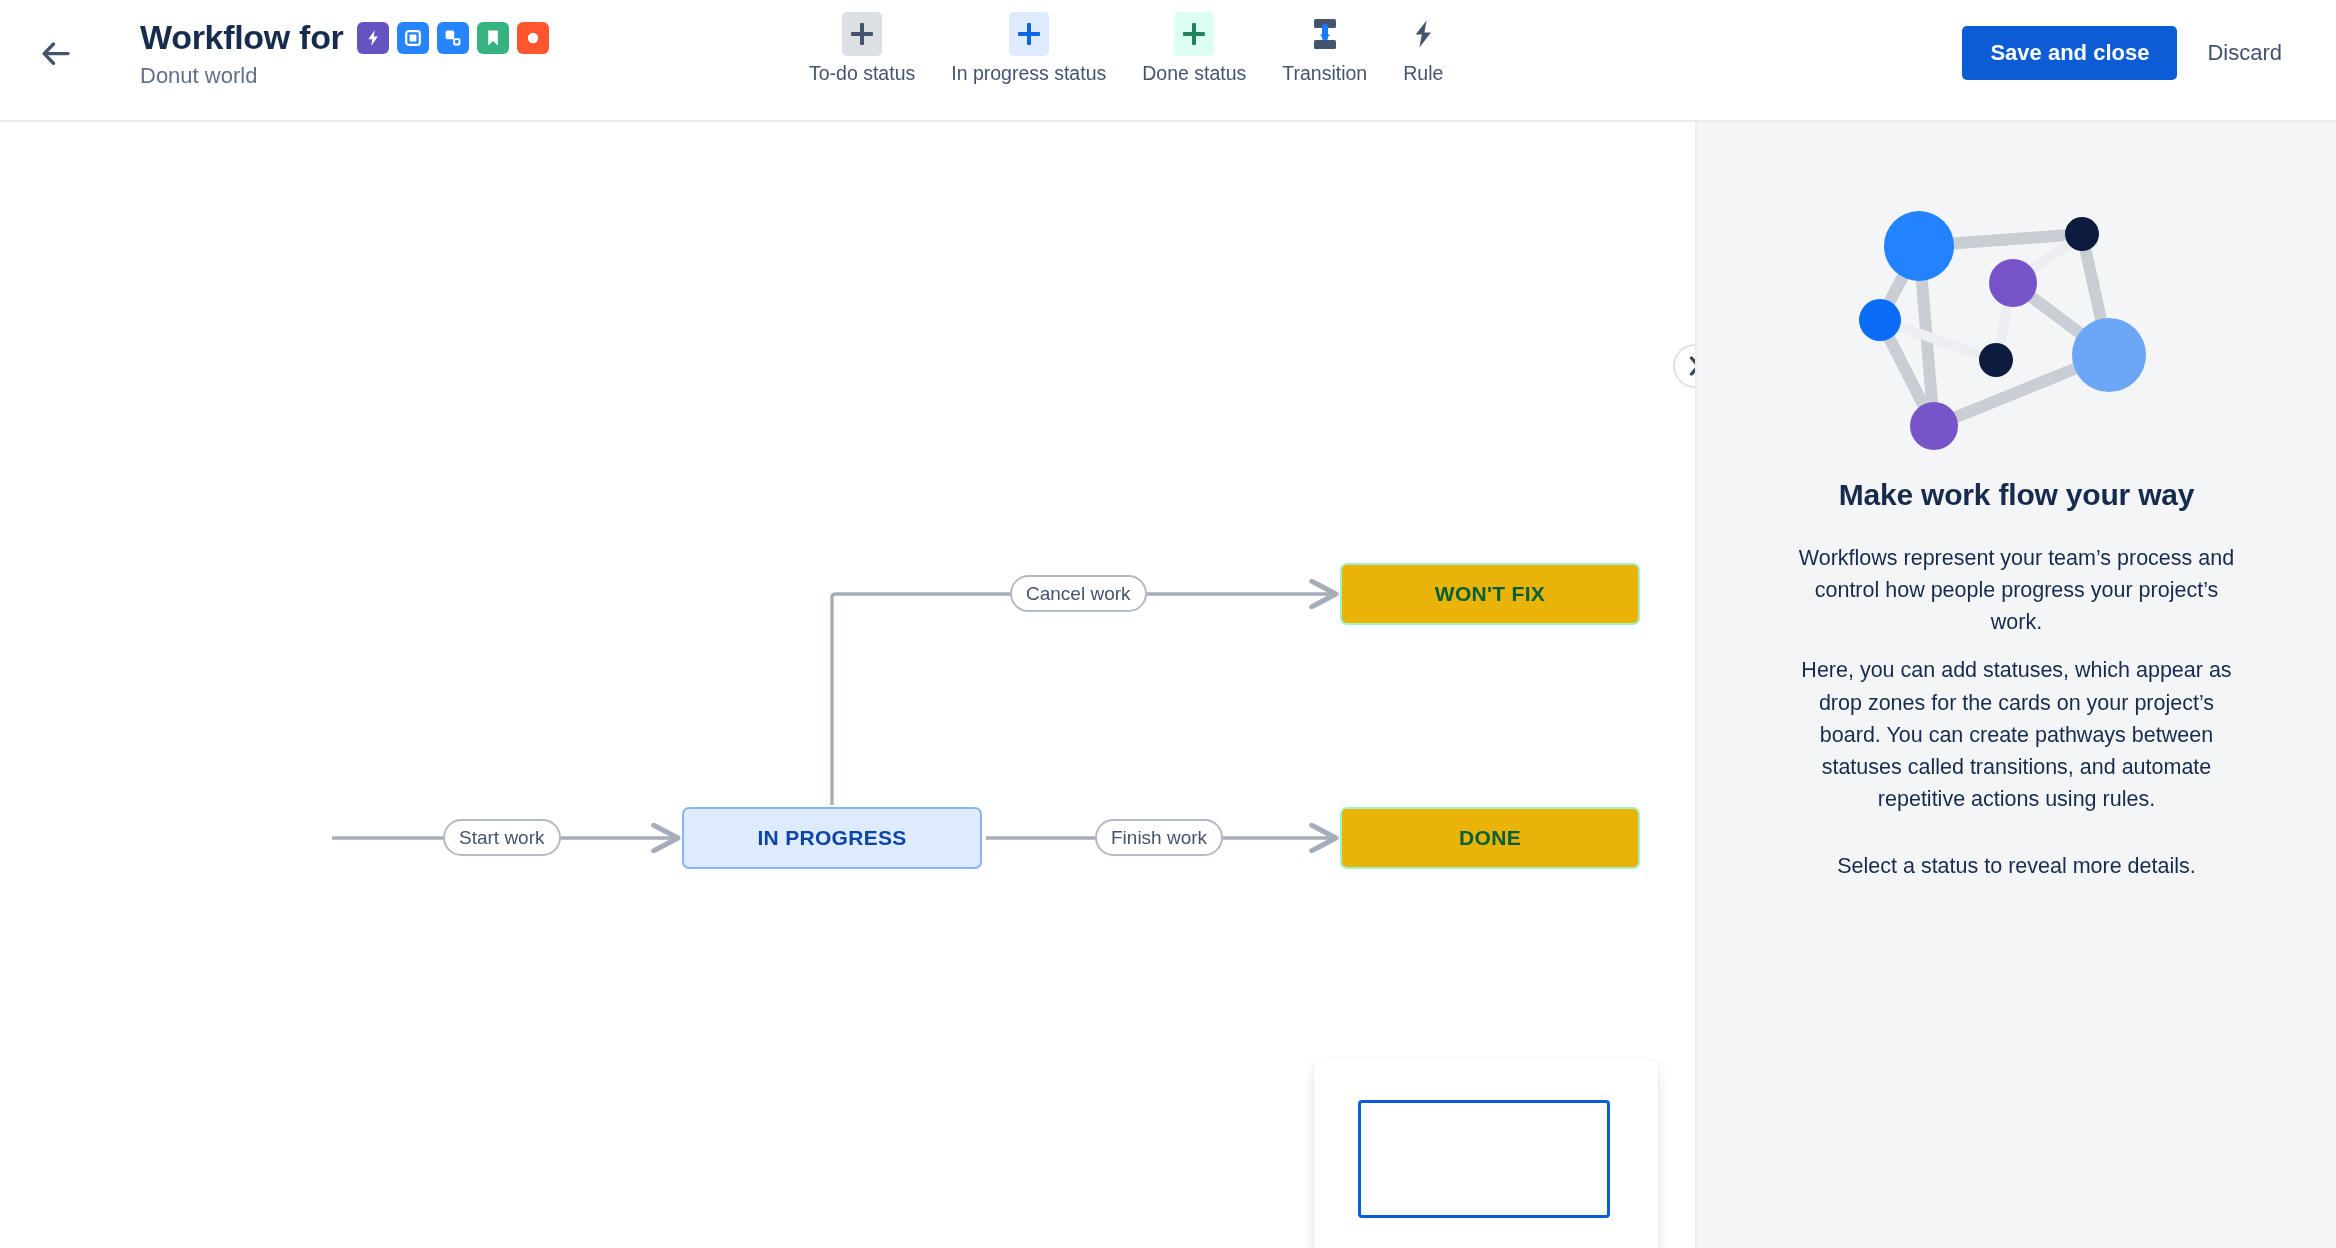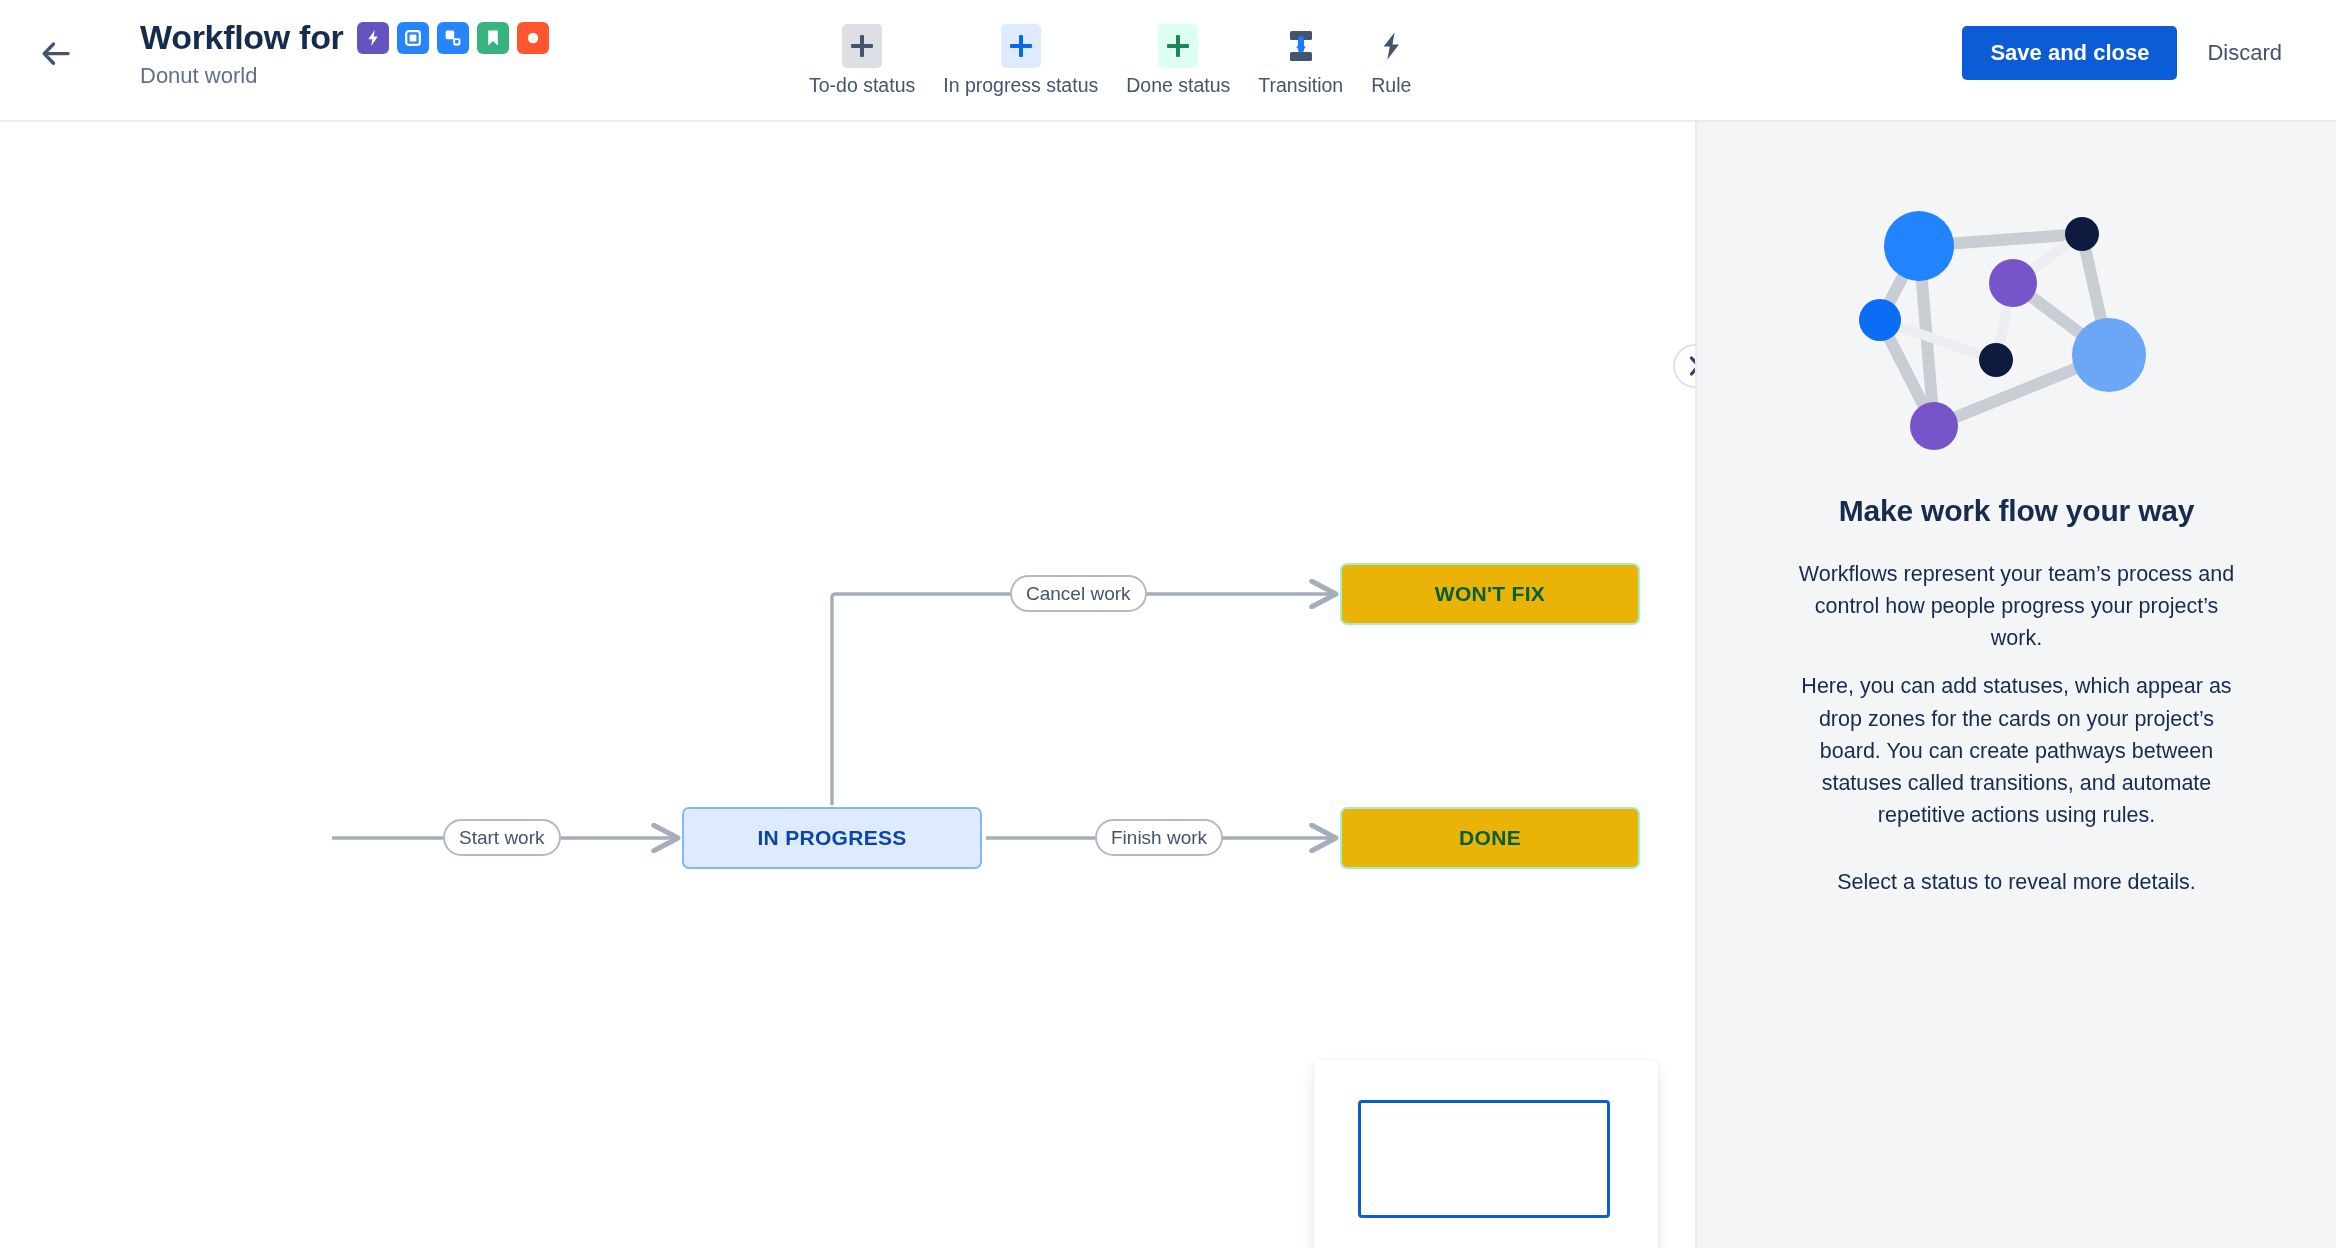--- a/index.html
+++ b/index.html
@@ -64,22 +64,22 @@
   .wf-subtitle {
     margin-top: 6px;
     font-size: 22px;
     color: #626f86;
     line-height: 1.2;
   }
 
   
   .toolbar {
     position: absolute;
-    left: 795px; top: 20px;
-    display: flex; align-items: flex-start; gap: 0px;
+    left: 795px; top: 8px;
+    display: flex; align-items: flex-start; gap: 8px;
   }
   .tool {
     display: flex; flex-direction: column; align-items: center;
     padding: 4px 14px 0 14px;
     cursor: pointer;
     border-radius: 6px;
     min-width: 60px;
   }
   .tool-ico {
     width: 40px; height: 44px;
@@ -246,21 +246,21 @@
     background: #f4f5f7;
     border-left: 2px solid #e9ebef;
     display: flex; flex-direction: column; align-items: center;
     padding: 0 56px;
   }
   .illus {
     margin-top: 68px;
     width: 320px; height: 276px;
   }
   .panel-title {
-    margin-top: 26px;
+    margin-top: 10px;
     font-size: 30px;
     font-weight: 700;
     color: #172b4d;
     text-align: center;
     letter-spacing: -0.2px;
     line-height: 1.25;
   }
   .panel-para {
     margin-top: 28px;
     font-size: 21.5px;

